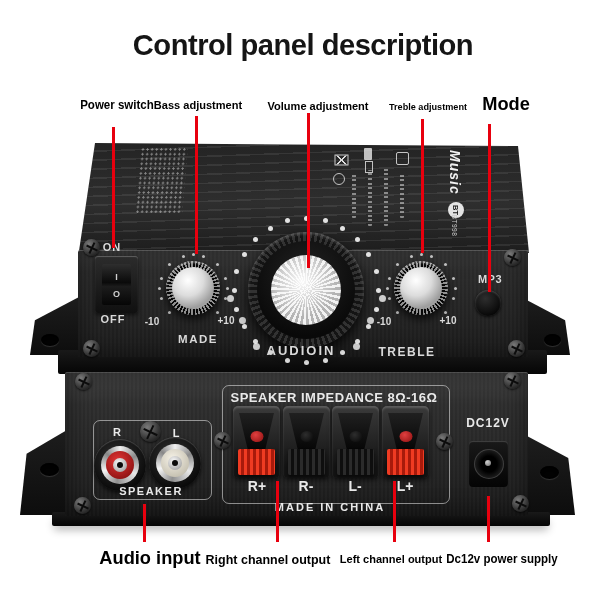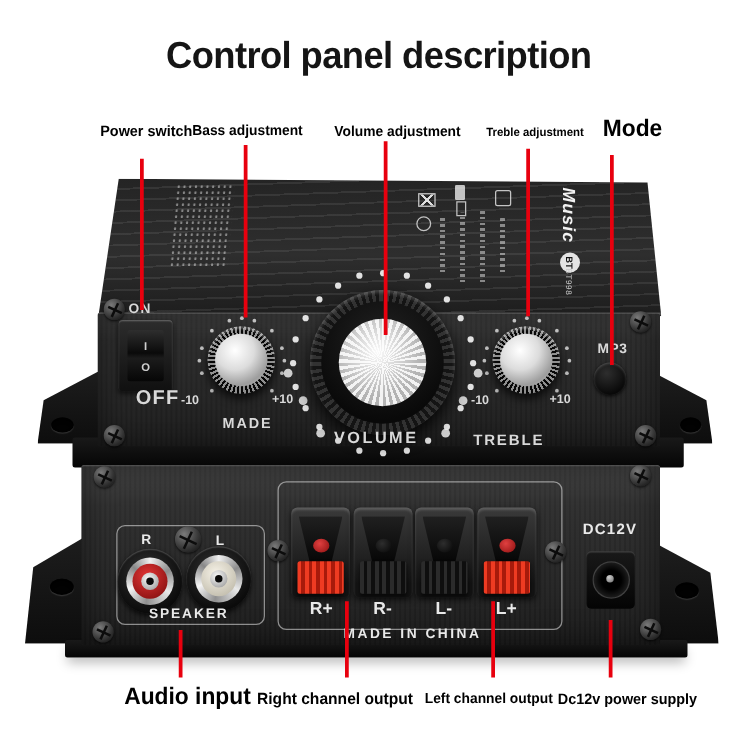--- a/index.html
+++ b/index.html
@@ -166,37 +166,37 @@
   <div class="screw" style="left:83px;top:340px"></div>
   <div class="screw" style="left:508px;top:340px"></div>
 
   <span class="ptext" style="left:112px;top:247px;font-size:11px;letter-spacing:1px">ON</span>
   <div class="switch">
     <div class="rocker">
       <span style="top:8px">I</span>
       <span style="bottom:6px">O</span>
     </div>
   </div>
-  <span class="ptext" style="left:126px;top:319px;font-size:16px;letter-spacing:1px">OFF</span>
+  <span class="ptext" style="left:113px;top:319px;font-size:11px;letter-spacing:1px">OFF</span>
 
   <div class="dots" style="left:192px;top:287px;width:3px;height:3px;box-shadow:-24px 24px 0 0 rgba(240,240,240,.75),-32px 10px 0 0 rgba(240,240,240,.75),-34px 0 0 0 rgba(240,240,240,.75),-32px -10px 0 0 rgba(240,240,240,.75),-24px -24px 0 0 rgba(240,240,240,.75),-10px -32px 0 0 rgba(240,240,240,.75),0 -34px 0 0 rgba(240,240,240,.75),10px -32px 0 0 rgba(240,240,240,.75),24px -24px 0 0 rgba(240,240,240,.75),32px -10px 0 0 rgba(240,240,240,.75),34px 0 0 0 rgba(240,240,240,.75),32px 10px 0 0 rgba(240,240,240,.75),24px 24px 0 0 rgba(240,240,240,.75)"></div>
   <div class="knob" style="left:166px;top:261px;width:54px;height:54px">
       <div class="cap"></div>
     </div>
   <span class="ptext" style="left:152px;top:321px;font-size:10px">-10</span>
   <span class="ptext" style="left:226px;top:320px;font-size:10px">+10</span>
   <span class="ptext" style="left:198px;top:339px;font-size:11.5px;letter-spacing:1.5px">MADE</span>
 
   <div class="dots" style="left:304px;top:288px;width:5px;height:5px;box-shadow:72px 0 0 0 rgba(246,246,246,.9),70px 19px 0 0 rgba(246,246,246,.9),62px 36px 0 0 rgba(246,246,246,.9),51px 51px 0 0 rgba(246,246,246,.9),36px 62px 0 0 rgba(246,246,246,.9),19px 70px 0 0 rgba(246,246,246,.9),0 72px 0 0 rgba(246,246,246,.9),-19px 70px 0 0 rgba(246,246,246,.9),-36px 62px 0 0 rgba(246,246,246,.9),-51px 51px 0 0 rgba(246,246,246,.9),-62px 36px 0 0 rgba(246,246,246,.9),-70px 19px 0 0 rgba(246,246,246,.9),-72px 0 0 0 rgba(246,246,246,.9),-70px -19px 0 0 rgba(246,246,246,.9),-62px -36px 0 0 rgba(246,246,246,.9),-51px -51px 0 0 rgba(246,246,246,.9),-36px -62px 0 0 rgba(246,246,246,.9),-19px -70px 0 0 rgba(246,246,246,.9),0 -72px 0 0 rgba(246,246,246,.9),19px -70px 0 0 rgba(246,246,246,.9),36px -62px 0 0 rgba(246,246,246,.9),51px -51px 0 0 rgba(246,246,246,.9),62px -36px 0 0 rgba(246,246,246,.9),70px -19px 0 0 rgba(246,246,246,.9)"></div>
   <div class="dots" style="left:303px;top:287px;width:7px;height:7px;box-shadow:-64px 30px 0 0 rgba(235,235,235,.85),-50px 56px 0 0 rgba(235,235,235,.85),-76px 8px 0 0 rgba(235,235,235,.85),64px 30px 0 0 rgba(235,235,235,.85),50px 56px 0 0 rgba(235,235,235,.85),76px 8px 0 0 rgba(235,235,235,.85)"></div>
   <div class="volknob">
     <div class="mid"></div>
     <div class="face"></div>
   </div>
-  <span class="ptext" style="left:301px;top:350px;font-size:13px;letter-spacing:2px">VOLUME</span>
+  <span class="ptext" style="left:301px;top:350px;font-size:13px;letter-spacing:2px">AUDIOIN</span>
 
   <div class="dots" style="left:420px;top:287px;width:3px;height:3px;box-shadow:-24px 24px 0 0 rgba(240,240,240,.75),-32px 10px 0 0 rgba(240,240,240,.75),-34px 0 0 0 rgba(240,240,240,.75),-32px -10px 0 0 rgba(240,240,240,.75),-24px -24px 0 0 rgba(240,240,240,.75),-10px -32px 0 0 rgba(240,240,240,.75),0 -34px 0 0 rgba(240,240,240,.75),10px -32px 0 0 rgba(240,240,240,.75),24px -24px 0 0 rgba(240,240,240,.75),32px -10px 0 0 rgba(240,240,240,.75),34px 0 0 0 rgba(240,240,240,.75),32px 10px 0 0 rgba(240,240,240,.75),24px 24px 0 0 rgba(240,240,240,.75)"></div>
   <div class="knob" style="left:394px;top:261px;width:54px;height:54px">
       <div class="cap"></div>
     </div>
   <span class="ptext" style="left:384px;top:321px;font-size:10px">-10</span>
   <span class="ptext" style="left:448px;top:320px;font-size:10px">+10</span>
   <span class="ptext" style="left:407px;top:352px;font-size:12px;letter-spacing:1.5px">TREBLE</span>
 
   <span class="ptext" style="left:490px;top:279px;font-size:11px;letter-spacing:.5px">MP3</span>
@@ -228,20 +228,21 @@
   </div>
   <div class="rca" style="left:149px;top:437px">
     <i class="metal"></i>
       <i class="ring ring-white"></i>
       <i class="core"></i>
       <i class="hole"></i>
   </div>
   <span class="rtext" style="left:151px;top:491px;font-size:11px;letter-spacing:1.5px">SPEAKER</span>
 
   <div class="outline-box" style="left:222px;top:385px;width:226px;height:117px"></div>
+  <span class="rtext" style="left:334px;top:397px;font-size:13px;letter-spacing:.5px">SPEAKER IMPEDANCE 8Ω-16Ω</span>
   <div class="term" style="left:233px">
     <div class="inner"></div>
       <div class="btn btn-red"></div>
       <div class="lever lever-red"></div>
   </div>
   <div class="term" style="left:283px">
     <div class="inner"></div>
       <div class="btn btn-blk"></div>
       <div class="lever lever-blk"></div>
   </div>

